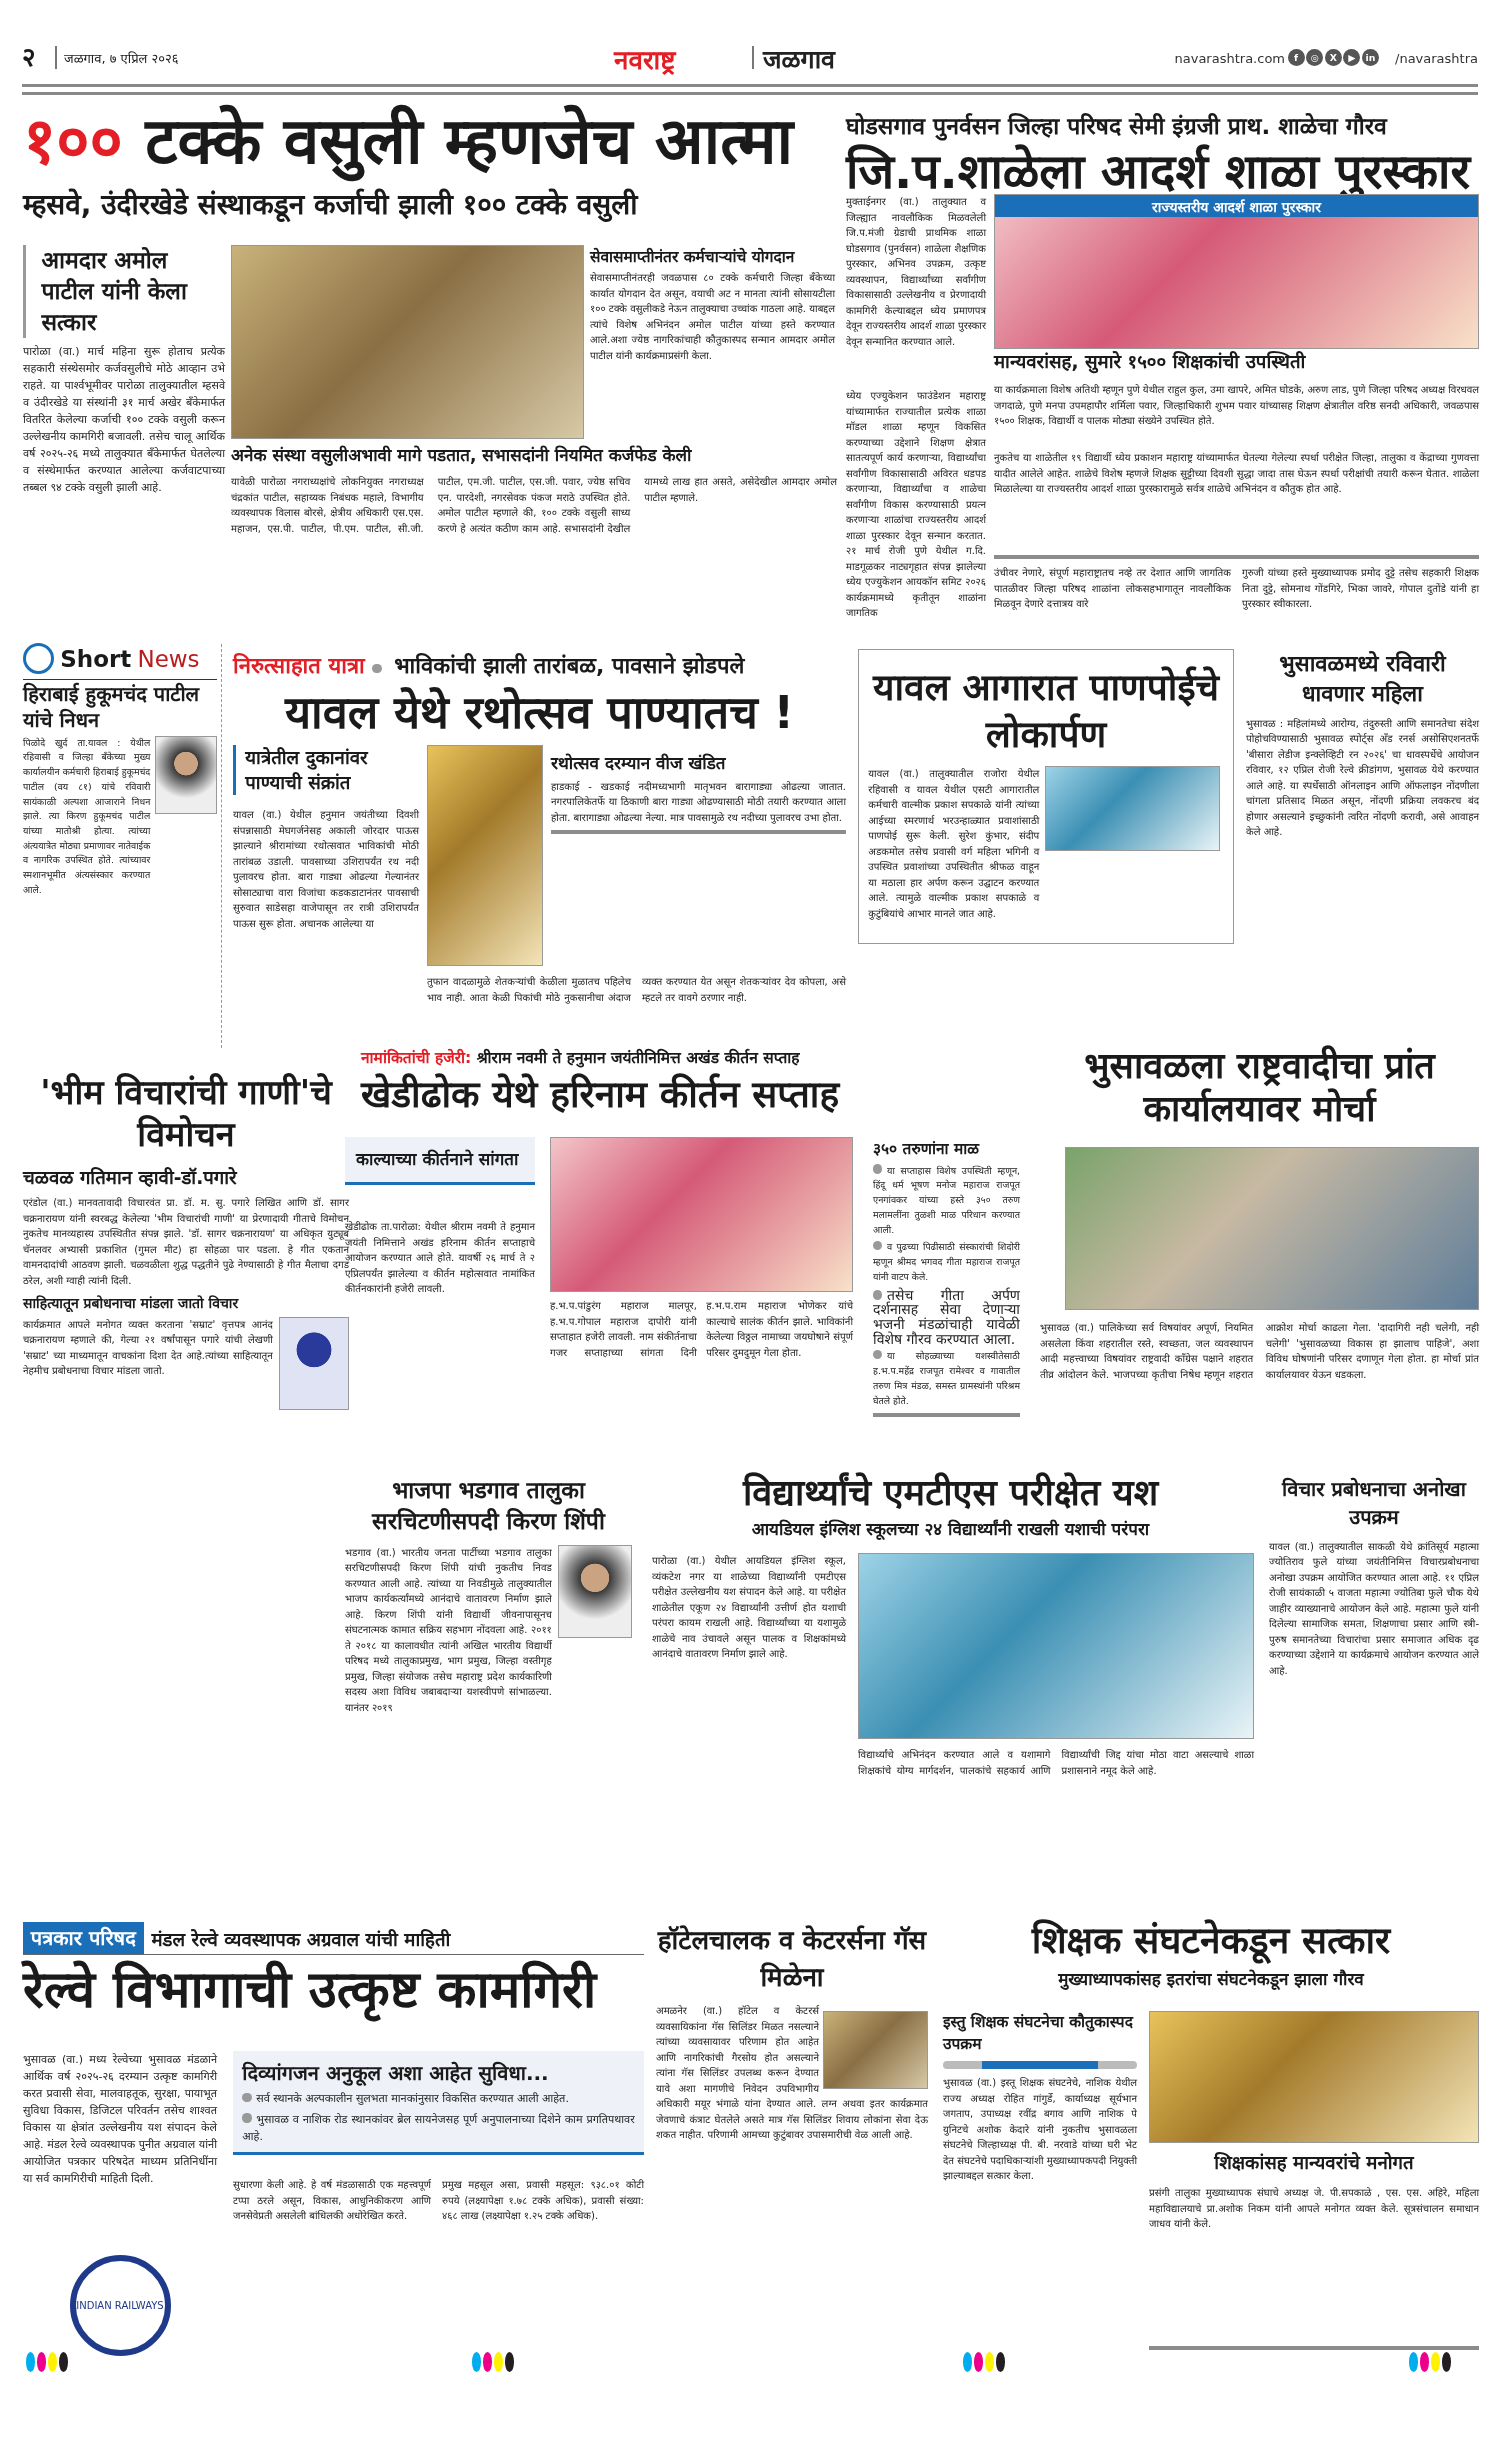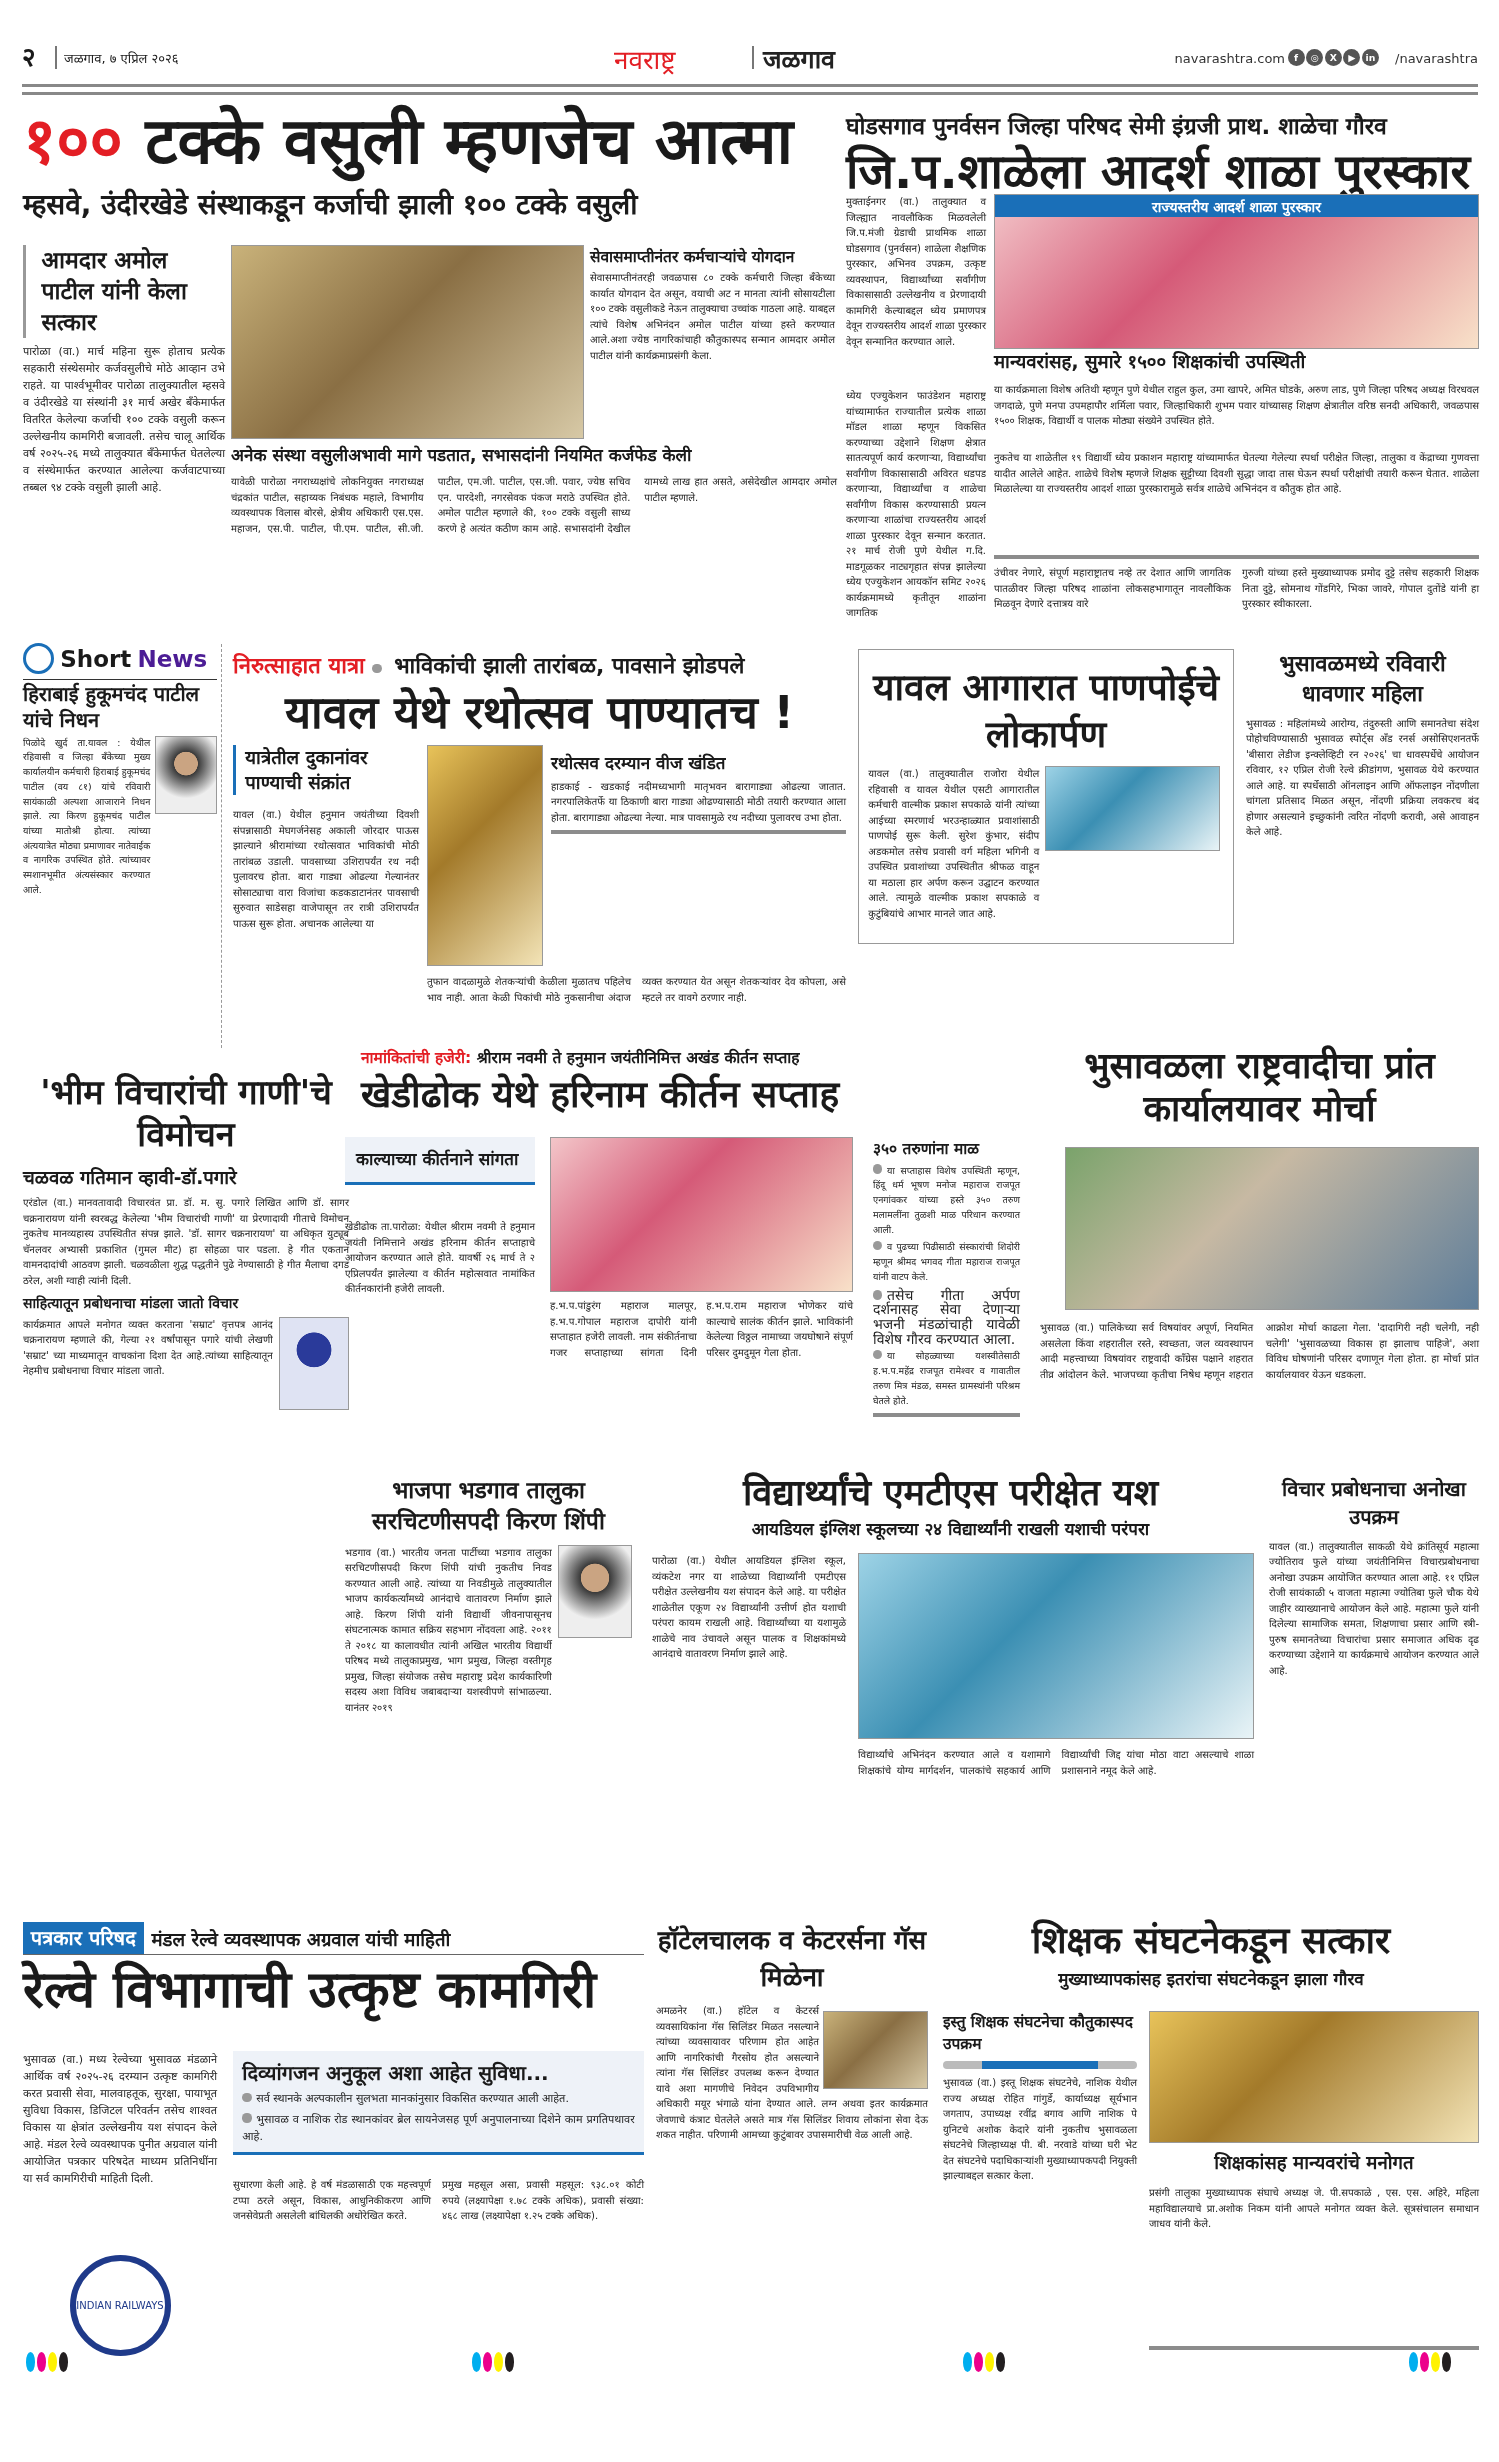--- a/index.html
+++ b/index.html
@@ -2,21 +2,21 @@
 <html style="font-size:12.4px"><head>
 <meta charset="utf-8">
 <style>
 *{box-sizing:border-box;margin:0;padding:0}
 body{width:1500px;height:2462px;background:#fff;font-family:"DejaVu Sans",sans-serif;color:#1a1a1a;position:relative;overflow:hidden}
 .abs{position:absolute}
 .hdr{left:22px;top:43px;width:1456px;height:31px}
 .pgno{left:0;top:0;font-size:26px;font-weight:bold;line-height:28px}
 .pgsep{left:33px;top:3.1px;width:1.6px;height:23px;background:#777}
 .dateline{left:42px;top:6.2px;font-size:13px}
-.brand{left:592px;top:-1.6px;font-size:26px;font-weight:normal;color:#e31e24}
+.brand{left:592px;top:-1.6px;font-size:26px;font-weight:bold;color:#e31e24}
 .brandsep{left:730px;top:3.1px;width:1.6px;height:23px;background:#777}
 .city{left:741px;top:-1.6px;font-size:25px;font-weight:bold;color:#222}
 .site{right:109px;top:7.8px;font-size:13px;color:#333}
 .social{right:93px;top:6.2px;display:flex;gap:1.6px}
 .soc{width:17px;height:17px;border-radius:50%;background:#555;color:#fff;font-size:9.3px;font-weight:bold;display:flex;align-items:center;justify-content:center}
 .handle{right:0;top:7.8px;font-size:13px;color:#333}
 .rule2{left:22px;top:84px;width:1456px;height:11px;border-top:3.1px solid #888;border-bottom:3.1px solid #888}
 .h1{font-weight:bold;line-height:1}
 .red{color:#e31e24}
 .blue{color:#1a6fb8}
@@ -91,21 +91,21 @@
 <div class="abs txt" style="left:994px;top:382px;width:485px;font-size:10px;line-height:15.5px">या कार्यक्रमाला विशेष अतिथी म्हणून पुणे येथील राहुल कुल, उमा खापरे, अमित घोडके, अरुण लाड, पुणे जिल्हा परिषद अध्यक्ष विरधवल जगदाळे, पुणे मनपा उपमहापौर शर्मिला पवार, जिल्हाधिकारी शुभम पवार यांच्यासह शिक्षण क्षेत्रातील वरिष्ठ सनदी अधिकारी, जवळपास १५०० शिक्षक, विद्यार्थी व पालक मोठ्या संख्येने उपस्थित होते.</div>
 <div class="abs txt" style="left:994px;top:450px;width:485px;font-size:10px;line-height:15.5px">नुकतेच या शाळेतील १९ विद्यार्थी ध्येय प्रकाशन महाराष्ट्र यांच्यामार्फत घेतल्या गेलेल्या स्पर्धा परीक्षेत जिल्हा, तालुका व केंद्राच्या गुणवत्ता यादीत आलेले आहेत. शाळेचे विशेष म्हणजे शिक्षक सुट्टीच्या दिवशी सुद्धा जादा तास घेऊन स्पर्धा परीक्षांची तयारी करून घेतात. शाळेला मिळालेल्या या राज्यस्तरीय आदर्श शाळा पुरस्कारामुळे सर्वत्र शाळेचे अभिनंदन व कौतुक होत आहे.</div>
 <div class="abs grayrule" style="left:994px;top:555px;width:485px;height:3.9px"></div>
 <div class="abs txt" style="left:994px;top:565px;width:237px;font-size:10px;line-height:15.5px">उंचीवर नेणारे, संपूर्ण महाराष्ट्रातच नव्हे तर देशात आणि जागतिक पातळीवर जिल्हा परिषद शाळांना लोकसहभागातून नावलौकिक मिळवून देणारे दत्तात्रय वारे</div>
 <div class="abs txt" style="left:1242px;top:565px;width:237px;font-size:10px;line-height:15.5px">गुरुजी यांच्या हस्ते मुख्याध्यापक प्रमोद दुट्टे तसेच सहकारी शिक्षक निता दुट्टे, सोमनाथ गोंडगिरे, भिका जावरे, गोपाल दुतोंडे यांनी हा पुरस्कार स्वीकारला.</div>
 
 <div class="abs" style="left:23px;top:643px;width:194px">
   <div style="display:flex;align-items:center;gap:6.2px;border-bottom:1.6px solid #333;padding-bottom:4.7px">
     <div class="shortnews-icon"></div>
     <span style="font-size:23px;font-weight:bold">Short</span>
-    <span style="font-size:23px;font-weight:bold;color:#4c1d95">News</span>
+    <span style="font-size:23px;font-weight:normal;color:#b91c1c">News</span>
   </div>
   <div style="font-size:20px;font-weight:bold;line-height:26px;margin-top:1px">हिराबाई हुकूमचंद पाटील यांचे निधन</div>
   <div style="display:flex;gap:4.7px;margin-top:3.1px">
     <div class="txt" style="font-size:9.3px;line-height:14.7px;flex:1">पिळोदे खुर्द ता.यावल : येथील रहिवासी व जिल्हा बँकेच्या मुख्य कार्यालयीन कर्मचारी हिराबाई हुकूमचंद पाटील (वय ८१) यांचे रविवारी सायंकाळी अल्पशा आजाराने निधन झाले. त्या किरण हुकूमचंद पाटील यांच्या मातोश्री होत्या. त्यांच्या अंत्ययात्रेत मोठ्या प्रमाणावर नातेवाईक व नागरिक उपस्थित होते. त्यांच्यावर स्मशानभूमीत अंत्यसंस्कार करण्यात आले.</div>
     <div class="photo portrait" style="width:62px;height:78px;flex-shrink:0"></div>
   </div>
 </div>
 <div class="abs dash" style="left:221px;top:644px;height:404px"></div>
 
 <div class="abs" style="left:233px;top:649px;width:613px">

